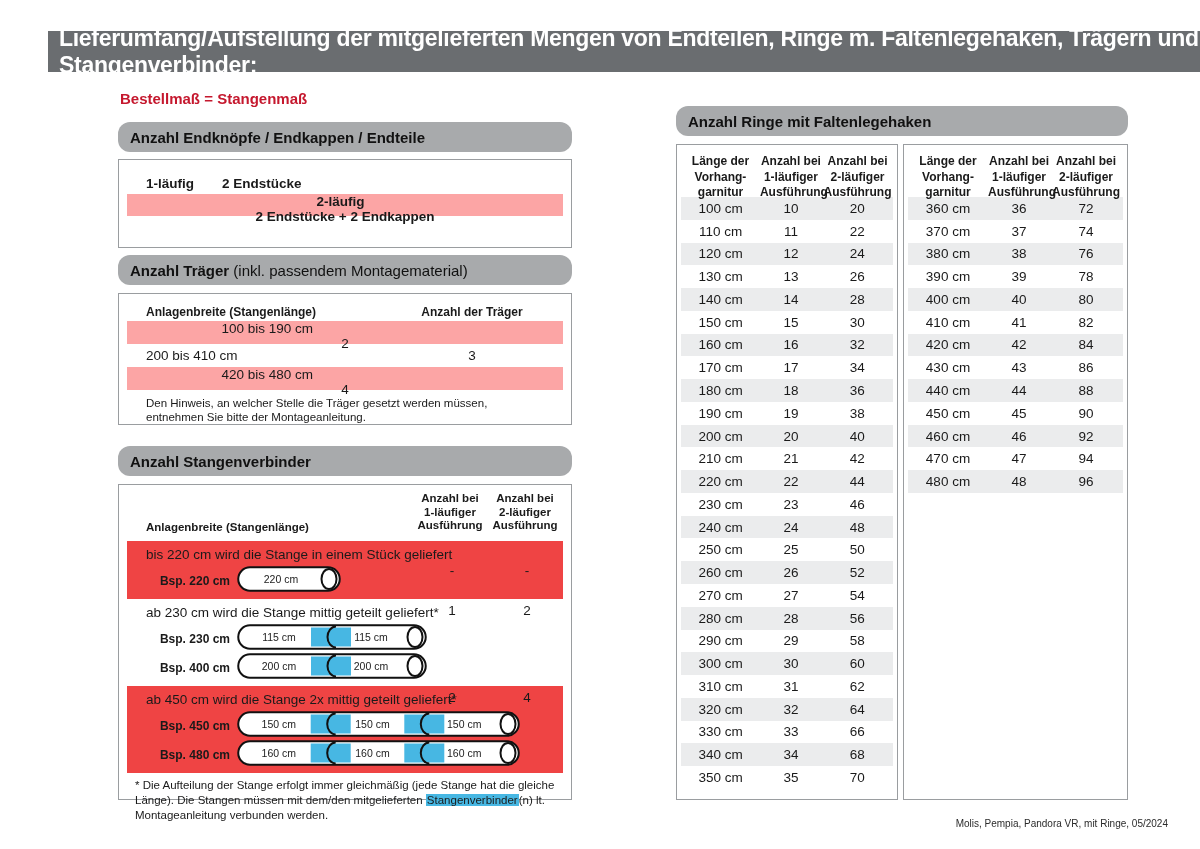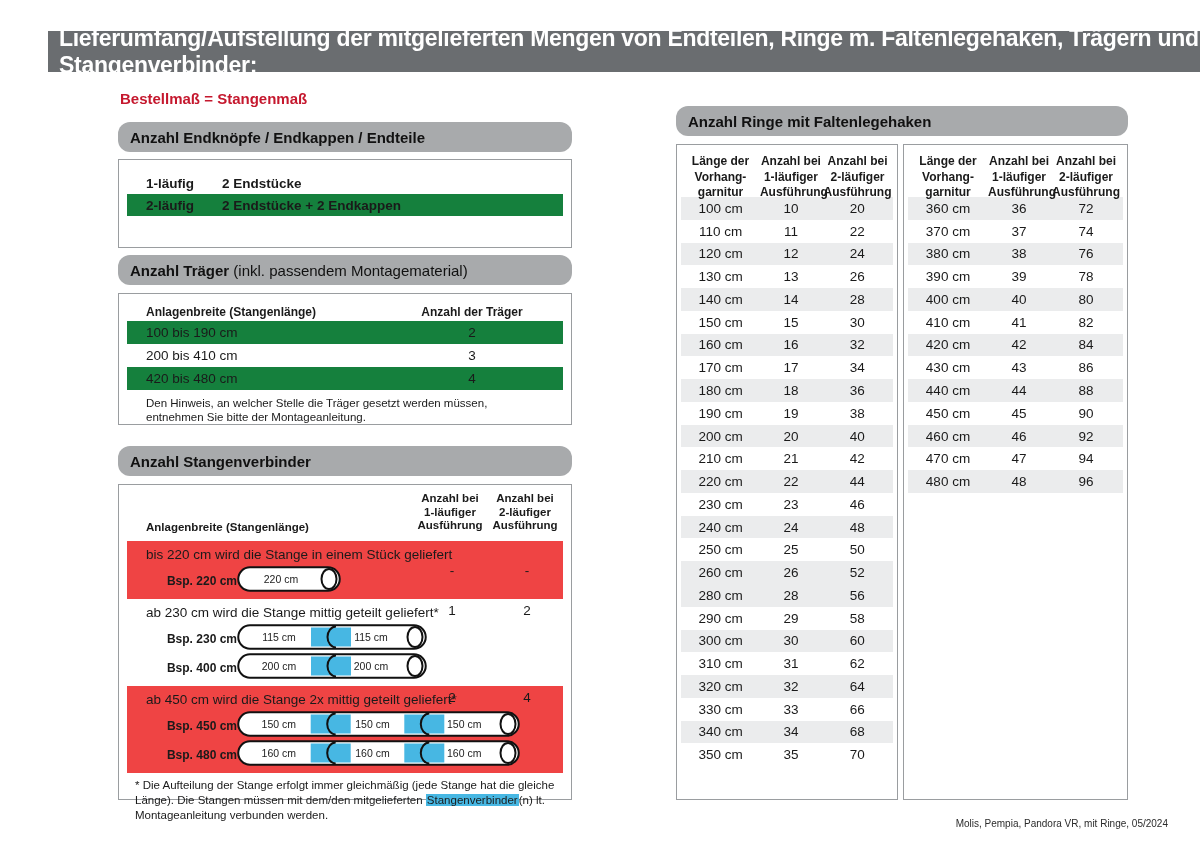--- a/index.html
+++ b/index.html
@@ -12,21 +12,21 @@
   
   .rednote{position:absolute;left:120px;top:90px;font-size:15px;font-weight:bold;color:#c5182e;}
   
   .sechead{position:absolute;background:#a8aaac;height:30px;display:flex;align-items:center;
            font-size:15px;color:#111;border-radius:12px;}
   .sechead .b{font-weight:bold;padding-left:12px;white-space:pre;}
   .sechead .r{font-weight:normal;white-space:pre;}
   
   .box{position:absolute;background:#fff;border:1px solid #9a9da0;box-sizing:border-box;}
   .row{display:flex;align-items:center;margin:0 8px;}
-  .row.shaded{background:#15803d;}
+  .row.shaded{background:#fca5a5;flex-direction:column;}
   
   #endteile-box{left:118px;top:159px;width:454px;height:89px;padding-top:12px;font-weight:bold;}
   #endteile-box .row{height:22px;}
   #endteile-box .lab{width:76px;padding-left:19px;font-size:13.5px;}
   #endteile-box .val{font-size:13.5px;}
   
   #traeger-box{left:118px;top:293px;width:454px;height:132px;padding-top:8px;}
   #traeger-box .hrow{display:flex;margin:0 8px;height:19px;align-items:center;}
   #traeger-box .h1{width:266px;padding-left:19px;font-size:12px;font-weight:bold;}
   #traeger-box .h2{width:120px;text-align:center;font-size:12px;font-weight:bold;}
@@ -37,21 +37,21 @@
   
   #verbinder-box{left:118px;top:484px;width:454px;height:316px;}
   #verbinder-box .vhead{position:relative;height:56px;}
   #verbinder-box .vh1{position:absolute;left:27px;bottom:8px;font-size:11.5px;font-weight:bold;}
   .vcolhead{position:absolute;top:7px;width:72px;text-align:center;font-size:11.5px;font-weight:bold;line-height:13.5px;}
   .vsection{position:relative;margin:0 8px;padding:4px 0 5px 0;}
   .vsection.shaded{background:#ef4444;}
   .vsection .stext{padding-left:19px;font-size:13.5px;height:20px;line-height:20px;}
   .vsection .num{position:absolute;width:60px;text-align:center;font-size:13.5px;}
   .rodrow{display:flex;align-items:center;height:26px;margin-top:3px;}
-  .rodrow .bsp{width:110px;text-align:right;font-size:12px;font-weight:bold;box-sizing:border-box;}
+  .rodrow .bsp{width:110px;text-align:right;padding-right:7px;font-size:12px;font-weight:bold;box-sizing:border-box;}
   .footnote{margin:5px 8px 0 16px;font-size:11.5px;line-height:15px;width:426px;}
   .hl{background:#47b7e3;padding:0 1px;}
   
   #rings-head{left:676px;top:106px;width:452px;}
   .ringbox{top:144px;height:656px;padding-top:6px;}
   #rings-box-1{left:676px;width:222px;}
   #rings-box-2{left:903px;width:225px;}
   .ringhead{display:flex;margin:0 4px;height:46px;}
   .ringhead div{text-align:center;font-size:12px;font-weight:bold;line-height:13.5px;padding-top:2px;}
   .rh1{width:80px;} .rh2{width:62px;} .rh3{width:72px;}
@@ -307,20 +307,25 @@
       <div class="ringrow">
         <span class="rc1">250 cm</span>
         <span class="rc2">25</span>
         <span class="rc3">50</span>
       </div>
       <div class="ringrow shaded">
         <span class="rc1">260 cm</span>
         <span class="rc2">26</span>
         <span class="rc3">52</span>
       </div>
+      <div class="ringrow">
+        <span class="rc1">270 cm</span>
+        <span class="rc2">27</span>
+        <span class="rc3">54</span>
+      </div>
       <div class="ringrow shaded">
         <span class="rc1">280 cm</span>
         <span class="rc2">28</span>
         <span class="rc3">56</span>
       </div>
       <div class="ringrow">
         <span class="rc1">290 cm</span>
         <span class="rc2">29</span>
         <span class="rc3">58</span>
       </div>

